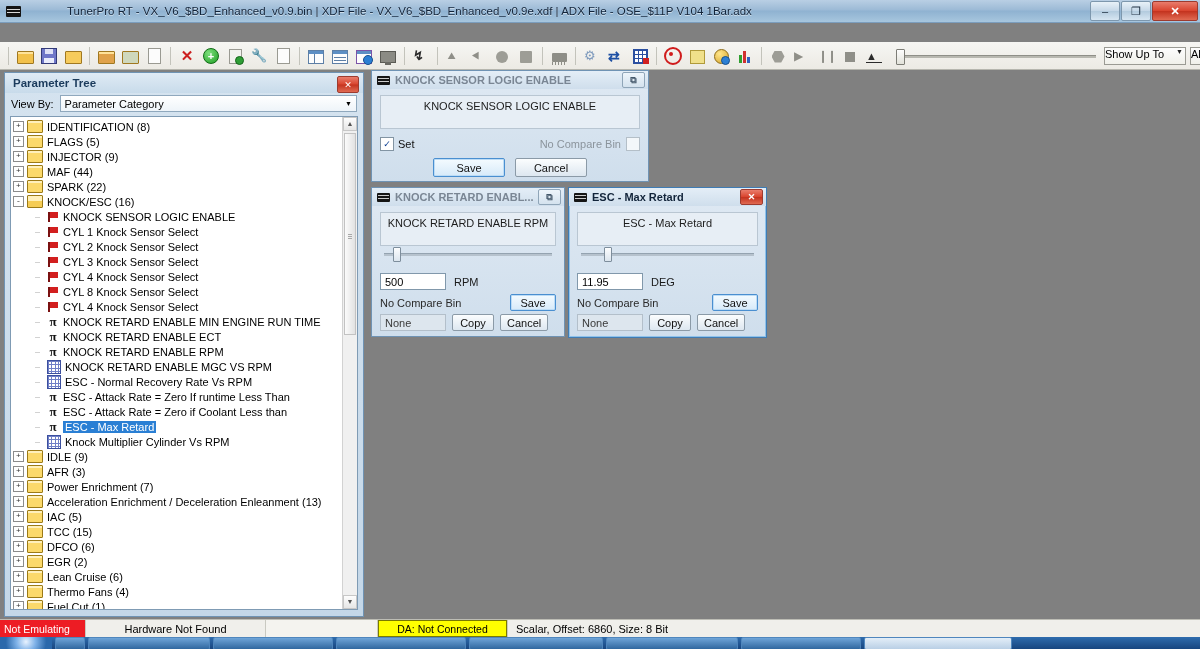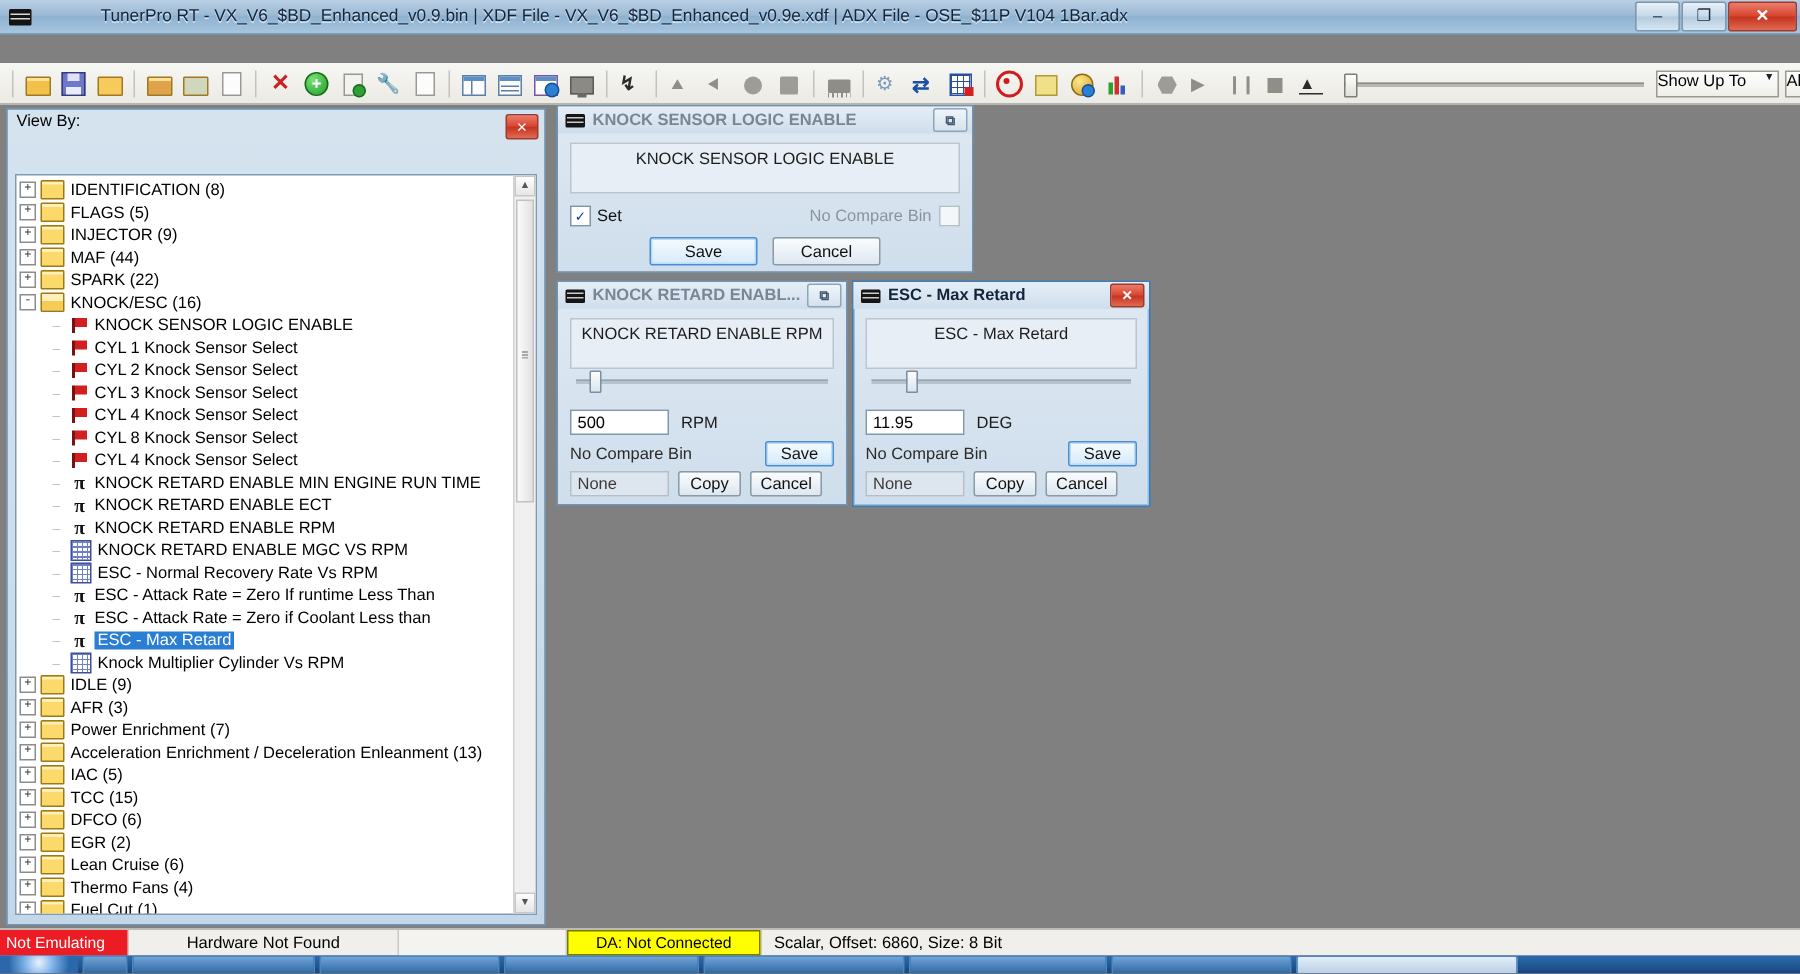--- a/index.html
+++ b/index.html
@@ -568,26 +568,33 @@
     </div>
     <div class="tb-combo" style="width:82px">
       <span>All Levels</span>
 
     </div>
   </div>
 
   <div class="mdi">
 
     <div class="panel">
+      <div class="panel-title">
+        <span>Parameter Tree</span>
+      </div>
       <div class="panel-close">
         <span>✕</span>
       </div>
 
       <div class="viewby">
         <label>View By:</label>
+        <div class="combo">
+          <span>Parameter Category</span>
+          <span class="arr">▼</span>
+        </div>
       </div>
 
       <div class="tree-wrap">
         <div class="tree" id="tree-body">
             <div class="trow" style="padding-left: 2px;">
               <span class="expander">+</span>
               <span class="tfolder"></span>
               <span class="lbl">IDENTIFICATION (8)</span>
             </div>
             <div class="trow" style="padding-left: 2px;">

